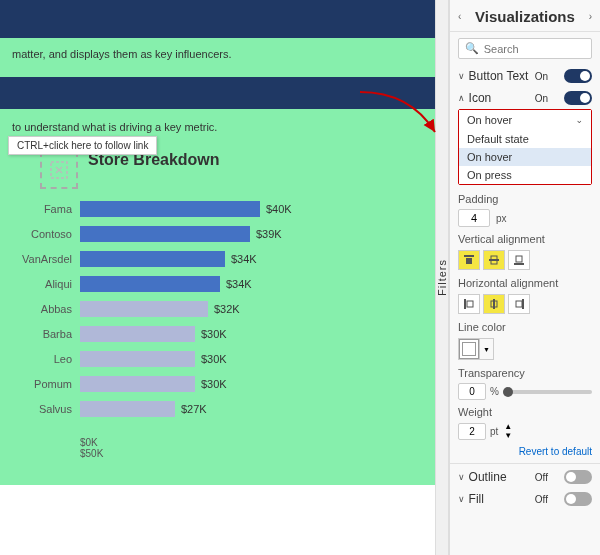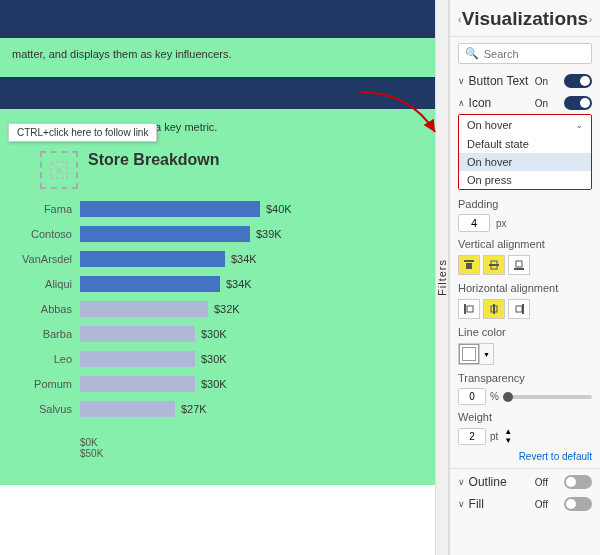--- a/index.html
+++ b/index.html
@@ -37,21 +37,21 @@
 
     .blue-bar-mid {
       background: #1f3864;
       height: 32px;
       margin: 6px 0;
       width: 100%;
     }
 
     .tooltip-box {
       position: absolute;
-      top: 123px;
+      top: 136px;
       left: 8px;
       background: #fff;
       border: 1px solid #ccc;
       padding: 3px 8px;
       font-size: 10px;
       color: #333;
       white-space: nowrap;
       box-shadow: 1px 1px 3px rgba(0,0,0,0.2);
       z-index: 10;
     }
@@ -169,21 +169,21 @@
 
     .right-header {
       display: flex;
       align-items: center;
       justify-content: space-between;
       padding: 8px 8px 6px 8px;
       border-bottom: 1px solid #e0e0e0;
     }
 
     .right-title {
-      font-size: 19px;
+      font-size: 15px;
       font-weight: 600;
       color: #333;
     }
 
     .chevron-icon {
       font-size: 10px;
       color: #666;
     }
 
     .search-box {

